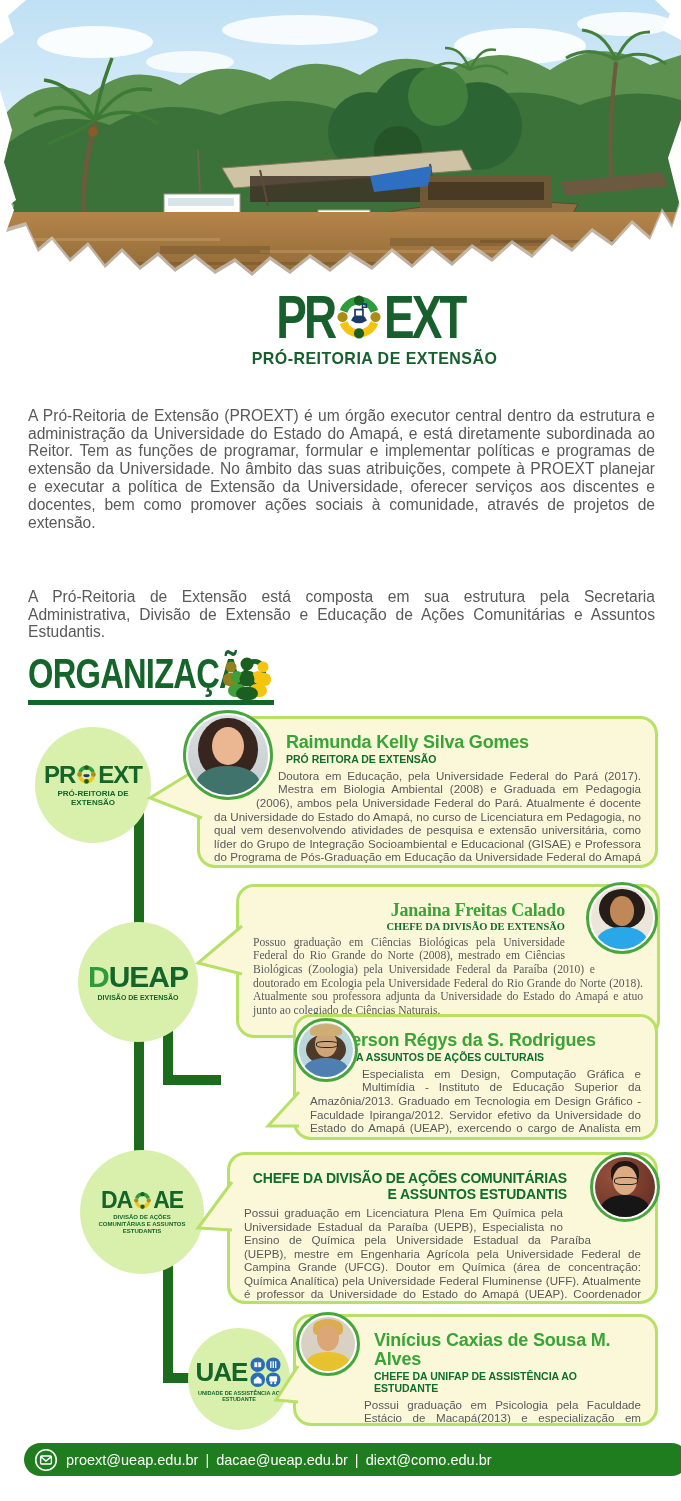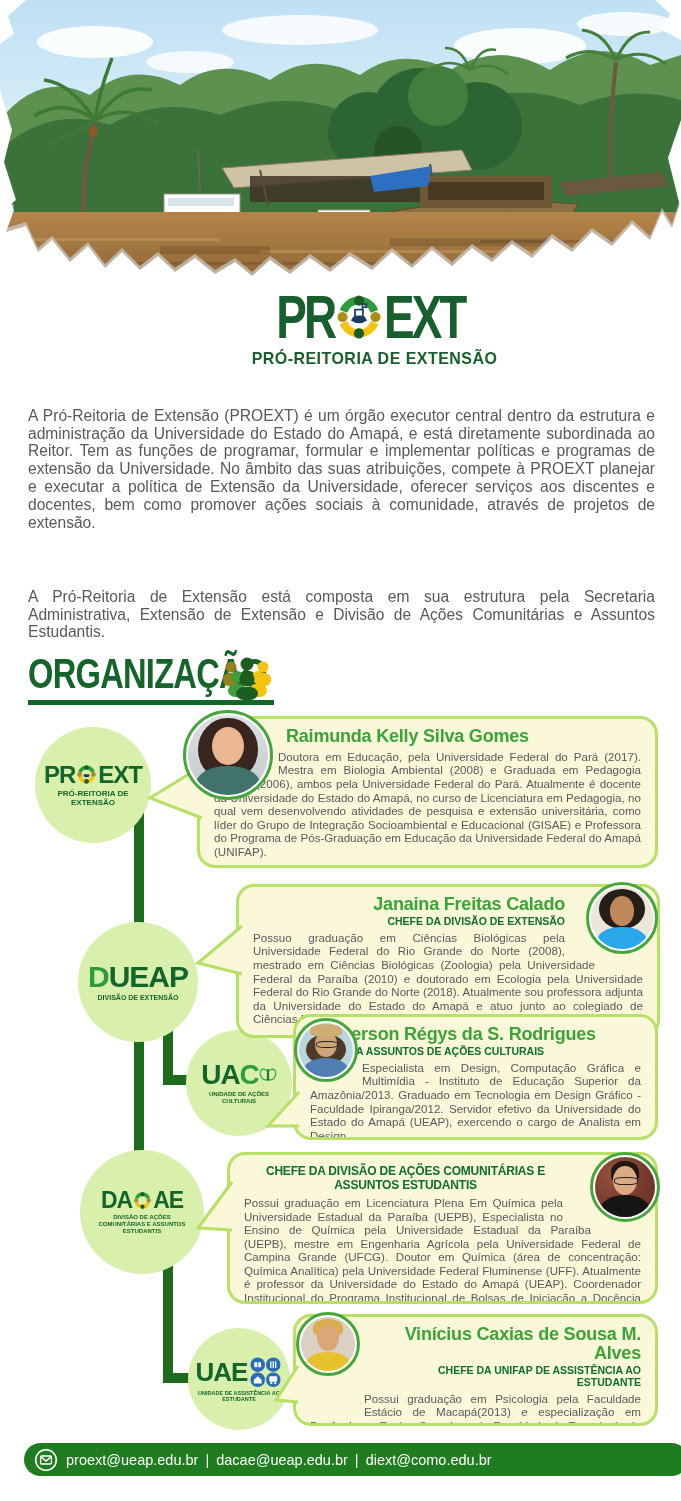--- a/index.html
+++ b/index.html
@@ -54,30 +54,30 @@
   #b-diext .wm{font-size:30px;} #b-diext .cap{font-size:7px;width:100px;}
   #b-uac .wm{font-size:28px;} #b-uac .cap{font-size:6px;width:92px;}
   #b-dacae .wm{font-size:23px;} #b-dacae .cap{font-size:6px;width:100px;}
   #b-uae .wm{font-size:26px;gap:2px;} #b-uae .cap{font-size:5.5px;width:88px;}
 
   
   .tails{position:absolute;left:0;top:0;width:681px;height:1501px;z-index:4;pointer-events:none;}
 
   
   .card{position:absolute;background:#fbf8da;border:3px solid #b7e066;border-radius:18px;
-        padding:8px 14px;box-sizing:border-box;z-index:3;overflow:hidden;}
+        padding:14px 14px;box-sizing:border-box;z-index:3;overflow:hidden;}
   #c1{left:197px;top:716px;width:461px;height:152px;}
-  #c2{left:236px;top:884px;width:424px;height:154px;}
+  #c2{left:236px;top:884px;width:424px;height:154px;font-family:Liberation Serif, serif;}
   #c3{left:293px;top:1014px;width:365px;height:126px;}
   #c4{left:227px;top:1152px;width:431px;height:152px;}
   #c5{left:293px;top:1314px;width:365px;height:112px;}
   .name{font-size:18px;font-weight:bold;color:#3aa437;letter-spacing:-.2px;line-height:1.05;}
   .role{font-size:10.5px;font-weight:bold;color:#0d6e2e;margin-top:1px;}
-  #c4 .role{font-size:12px;letter-spacing:-.2px;text-align:center;}
-  #c1 .head{margin-left:72px;} #c3 .head{} #c5 .head{margin-left:64px;text-align:right;}
+  #c4 .role{font-size:14px;letter-spacing:-.2px;}
+  #c1 .head{margin-left:72px;} #c3 .head{} #c5 .head{margin-left:64px;}
   #c2 .head{margin-right:78px;text-align:right;}
   #c4 .head{margin-right:74px;text-align:right;}
   .bio{margin-top:4px;font-size:11.6px;line-height:1.17;color:#59595b;text-align:justify;}
   .bio i{display:block;}
   .spl{float:left;} .spr{float:right;}
   #c1 .sa{width:64px;height:27px;} #c1 .sb{clear:left;width:42px;height:13px;}
   #c2 .sa{width:78px;height:25px;} #c2 .sb{clear:right;width:48px;height:13px;}
   #c3 .sa{width:52px;height:14px;} #c3 .sb{clear:left;width:32px;height:13px;}
   #c4 .sa{width:78px;height:27px;} #c4 .sb{clear:right;width:50px;height:13px;}
   #c5 .sa{width:54px;height:14px;} #c5 .sb{clear:left;width:36px;height:13px;}
@@ -233,21 +233,21 @@
         <path d="M15,25 Q22,30 29,25 L27,21.5 L17,21.5 Z" fill="#1b3a66"></path>
         <rect x="18.5" y="15.5" width="7" height="6" fill="none" stroke="#1b3a66" stroke-width="1.5"></rect>
         <path d="M25,15.5 V10.5 h3.5 v3 h-3.5" fill="none" stroke="#1b3a66" stroke-width="1.3"></path>
       </svg>
       <span class="lg-txt lg-right">EXT</span>
     </div>
     <div class="logo-caption">PRÓ-REITORIA DE EXTENSÃO</div>
   </div>
 
   <p class="para" id="para1">A Pró-Reitoria de Extensão (PROEXT) é um órgão executor central dentro da estrutura e administração da Universidade do Estado do Amapá, e está diretamente subordinada ao Reitor. Tem as funções de programar, formular e implementar políticas e programas de extensão da Universidade. No âmbito das suas atribuições, compete à PROEXT planejar e executar a política de Extensão da Universidade, oferecer serviços aos discentes e docentes, bem como promover ações sociais à comunidade, através de projetos de extensão.</p>
-  <p class="para" id="para2">A Pró-Reitoria de Extensão está composta em sua estrutura pela Secretaria Administrativa, Extensão de Extensão e Divisão de Ações Comunitárias e Assuntos Estudantis.</p>
+  <p class="para" id="para2">A Pró-Reitoria de Extensão está composta em sua estrutura pela Secretaria Administrativa, Divisão de Extensão e Educação de Ações Comunitárias e Assuntos Estudantis.</p>
 
   <div class="org-title">ORGANIZAÇÃO</div>
   <div class="org-underline"></div>
   <div class="org-people">
     <svg width="54" height="44" viewBox="0 0 54 44">
       <circle cx="11" cy="11" r="5.5" fill="#94801c"></circle>
         <rect x="3" y="17" width="16" height="13" rx="6" fill="#94801c"></rect>
       <circle cx="43" cy="11" r="5.5" fill="#f6c40e"></circle>
         <rect x="35" y="17" width="16" height="13" rx="6" fill="#f6c40e"></rect>
       <circle cx="27" cy="8" r="6.5" fill="#1b5e20"></circle>
@@ -285,32 +285,20 @@
   </div>
 
   <div class="badge" id="b-diext">
     <div class="wm">
       <span class="accent">D</span>
       <span>UEAP</span>
     </div>
     <div class="cap">DIVISÃO DE EXTENSÃO</div>
   </div>
 
-  <div class="badge" id="b-uac">
-    <div class="wm">
-      <span>UA</span>
-      <span class="accent">C</span>
-      <svg width="18" height="18" viewBox="0 0 18 18">
-        <ellipse cx="5.5" cy="8.5" rx="4" ry="5.5" fill="none" stroke="#2e9c3c" stroke-width="1.2" transform="rotate(-22 5.5 8.5)"></ellipse>
-        <ellipse cx="12.5" cy="8.5" rx="4" ry="5.5" fill="none" stroke="#2e9c3c" stroke-width="1.2" transform="rotate(22 12.5 8.5)"></ellipse>
-        <line x1="9" y1="3" x2="9" y2="15" stroke="#14652a" stroke-width="1.4"></line>
-      </svg>
-    </div>
-    <div class="cap">UNIDADE DE AÇÕES CULTURAIS</div>
-  </div>
 
   <div class="badge" id="b-dacae">
     <div class="wm">
       <span>DA</span>
       <svg width="19" height="19" viewBox="0 0 44 44" style="margin:0 1px;">
         <path d="M8.4,17 A14.5 14.5 0 0 1 35.6,17" stroke="#2e9c3c" stroke-width="8" fill="none"></path>
         <path d="M35.6,27 A14.5 14.5 0 0 1 8.4,27" stroke="#f6c40e" stroke-width="8" fill="none"></path>
         <circle cx="22" cy="7.5" r="5" fill="#1b5e20"></circle>
           <circle cx="22" cy="36.5" r="5" fill="#1b5e20"></circle>
         <circle cx="36.5" cy="22" r="5" fill="#ab8d15"></circle>
@@ -349,20 +337,21 @@
     <path d="M202,766 L150,798 L202,818" fill="#fbf8da" stroke="#b7e066" stroke-width="3"></path>
     <path d="M242,926 L198,963 L242,974" fill="#fbf8da" stroke="#b7e066" stroke-width="3"></path>
     <path d="M299,1092 L268,1126 L299,1126" fill="#fbf8da" stroke="#b7e066" stroke-width="3"></path>
     <path d="M232,1182 L198,1228 L232,1230" fill="#fbf8da" stroke="#b7e066" stroke-width="3"></path>
     <path d="M298,1366 L276,1400 L298,1402" fill="#fbf8da" stroke="#b7e066" stroke-width="3"></path>
   </svg>
 
   <div class="card" id="c1">
     <div class="head">
       <div class="name">Raimunda Kelly Silva Gomes</div>
+      <div class="role">PRÓ REITORA DE EXTENSÃO</div>
     </div>
     <div class="bio">
       <i class="spl sa"></i>
       <i class="spl sb"></i>
       <span>Doutora em Educação, pela Universidade Federal do Pará (2017). Mestra em Biologia Ambiental (2008) e Graduada em Pedagogia (2006), ambos pela Universidade Federal do Pará. Atualmente é docente da Universidade do Estado do Amapá, no curso de Licenciatura em Pedagogia, no qual vem desenvolvendo atividades de pesquisa e extensão universitária, como líder do Grupo de Integração Socioambiental e Educacional (GISAE) e Professora do Programa de Pós-Graduação em Educação da Universidade Federal do Amapá (UNIFAP).</span>
     </div>
   </div>
 
   <div class="card" id="c2">
     <div class="head">

